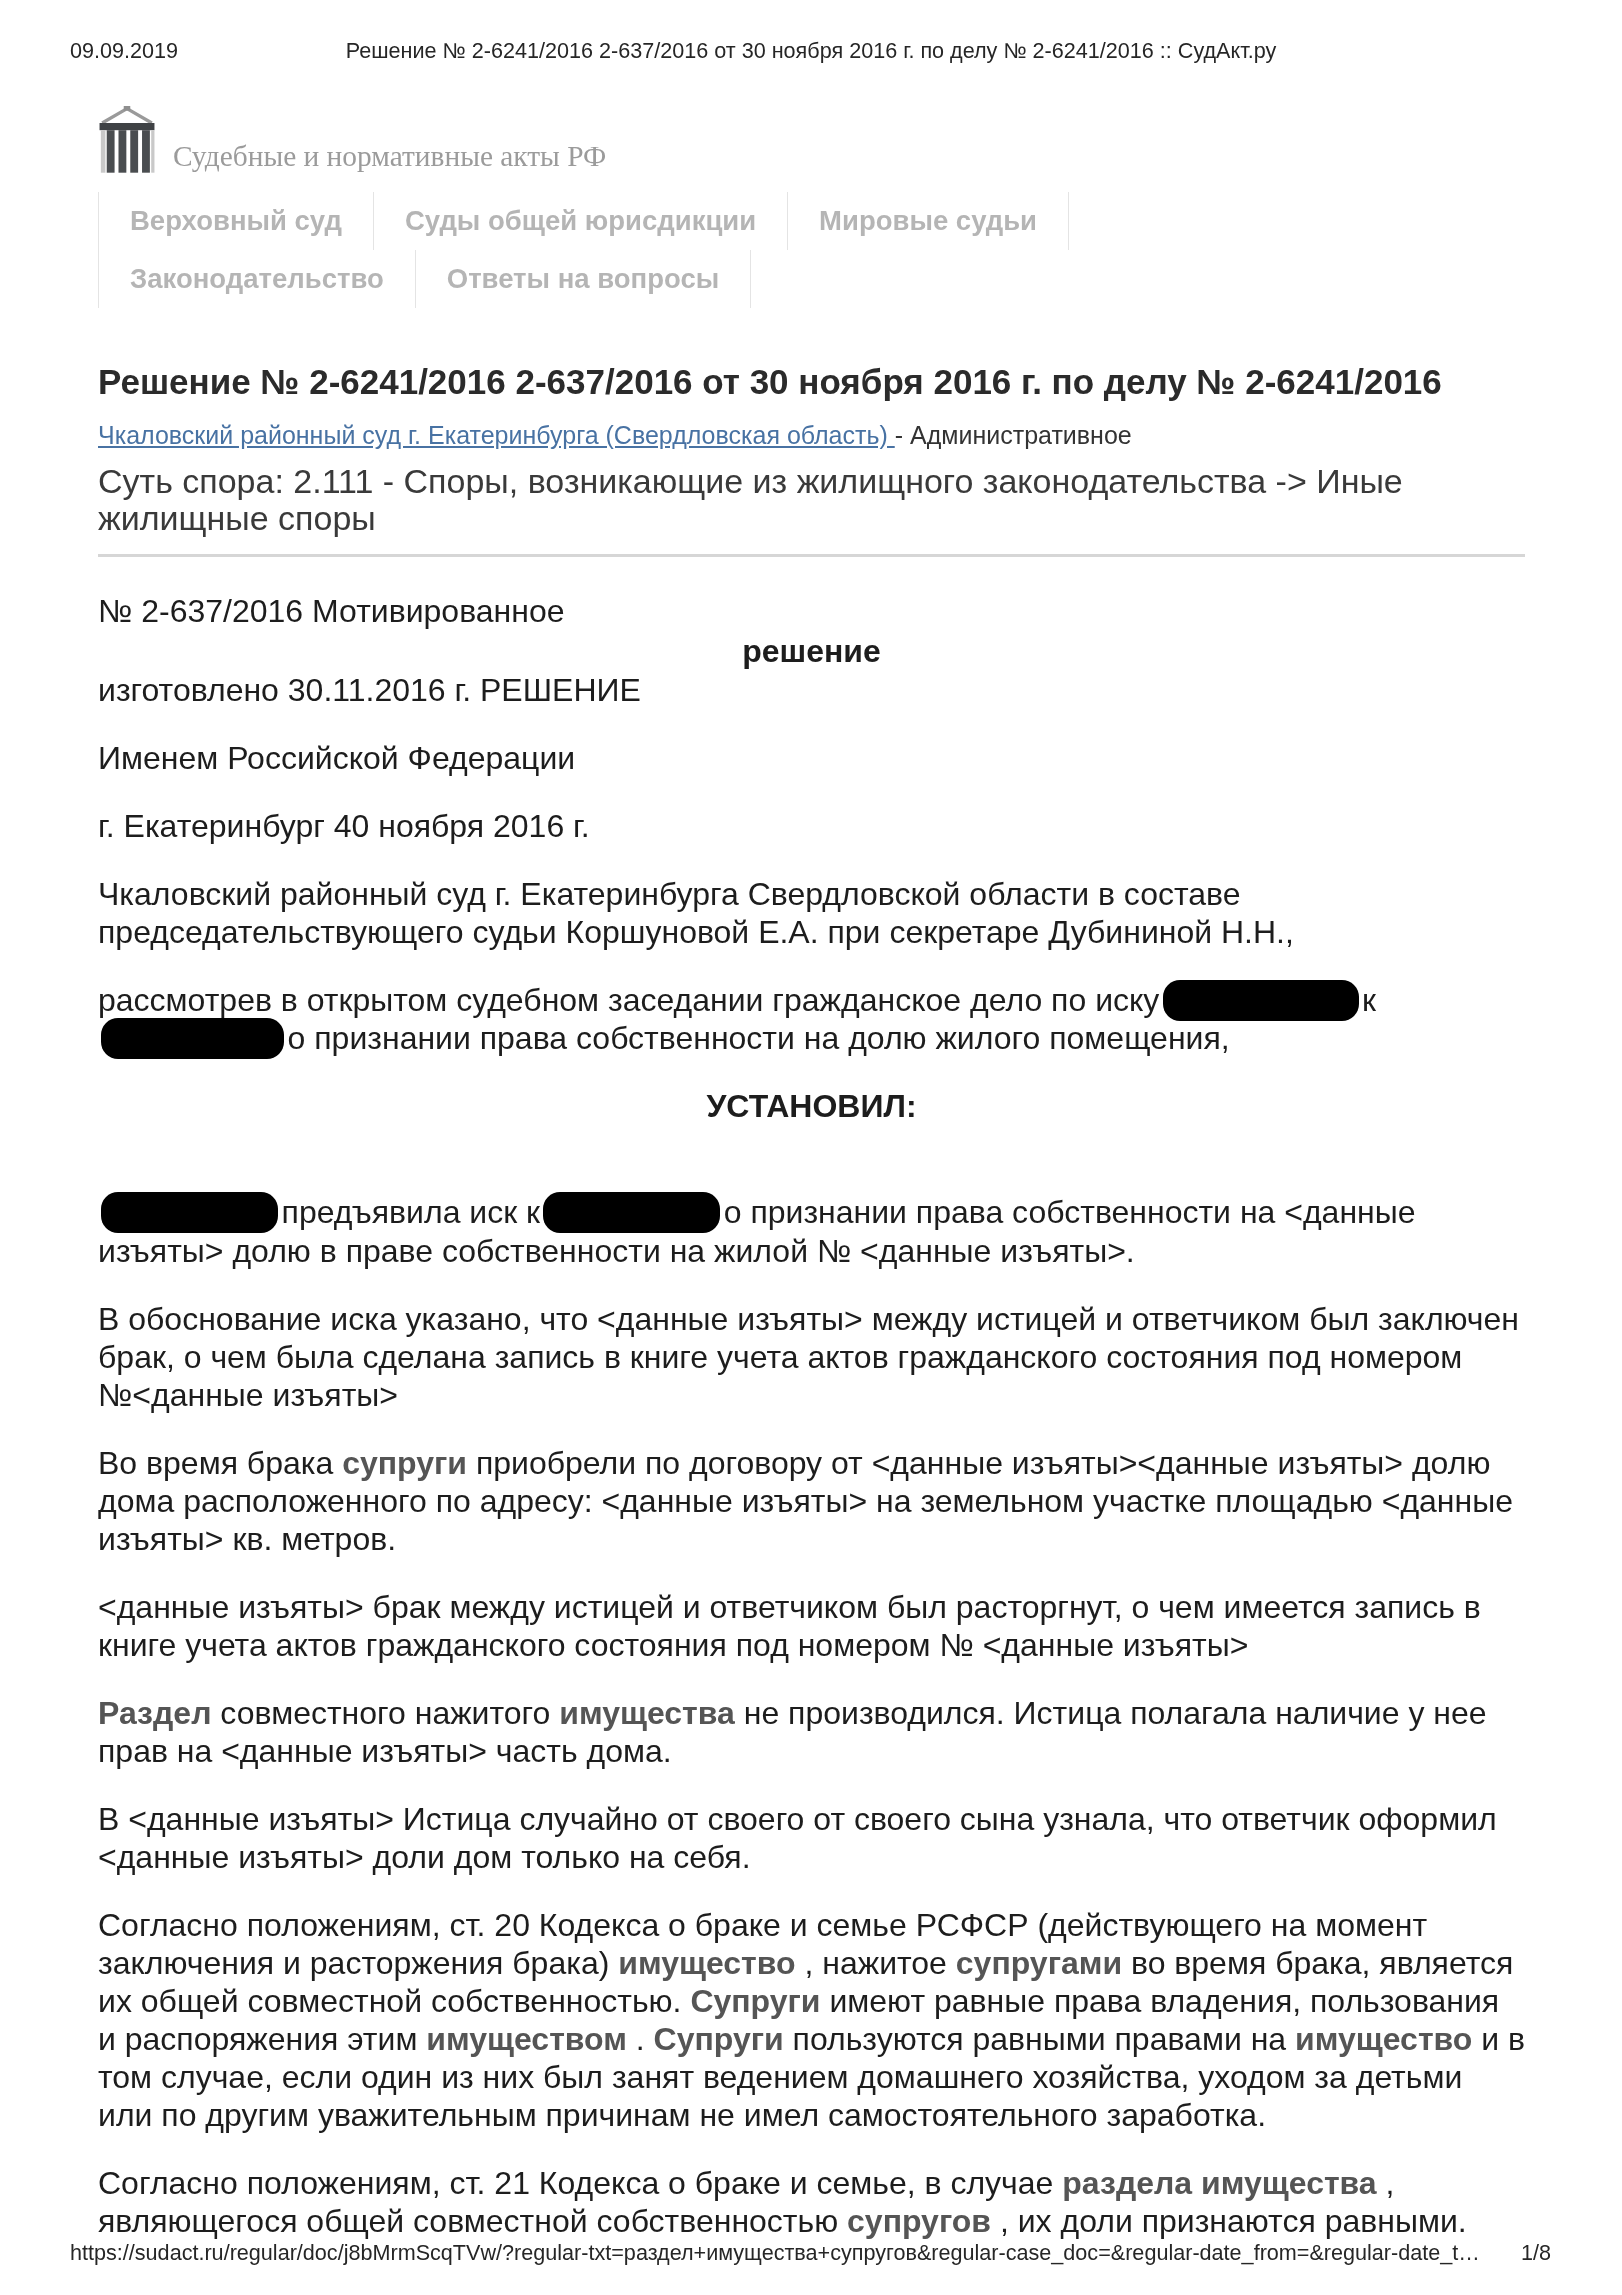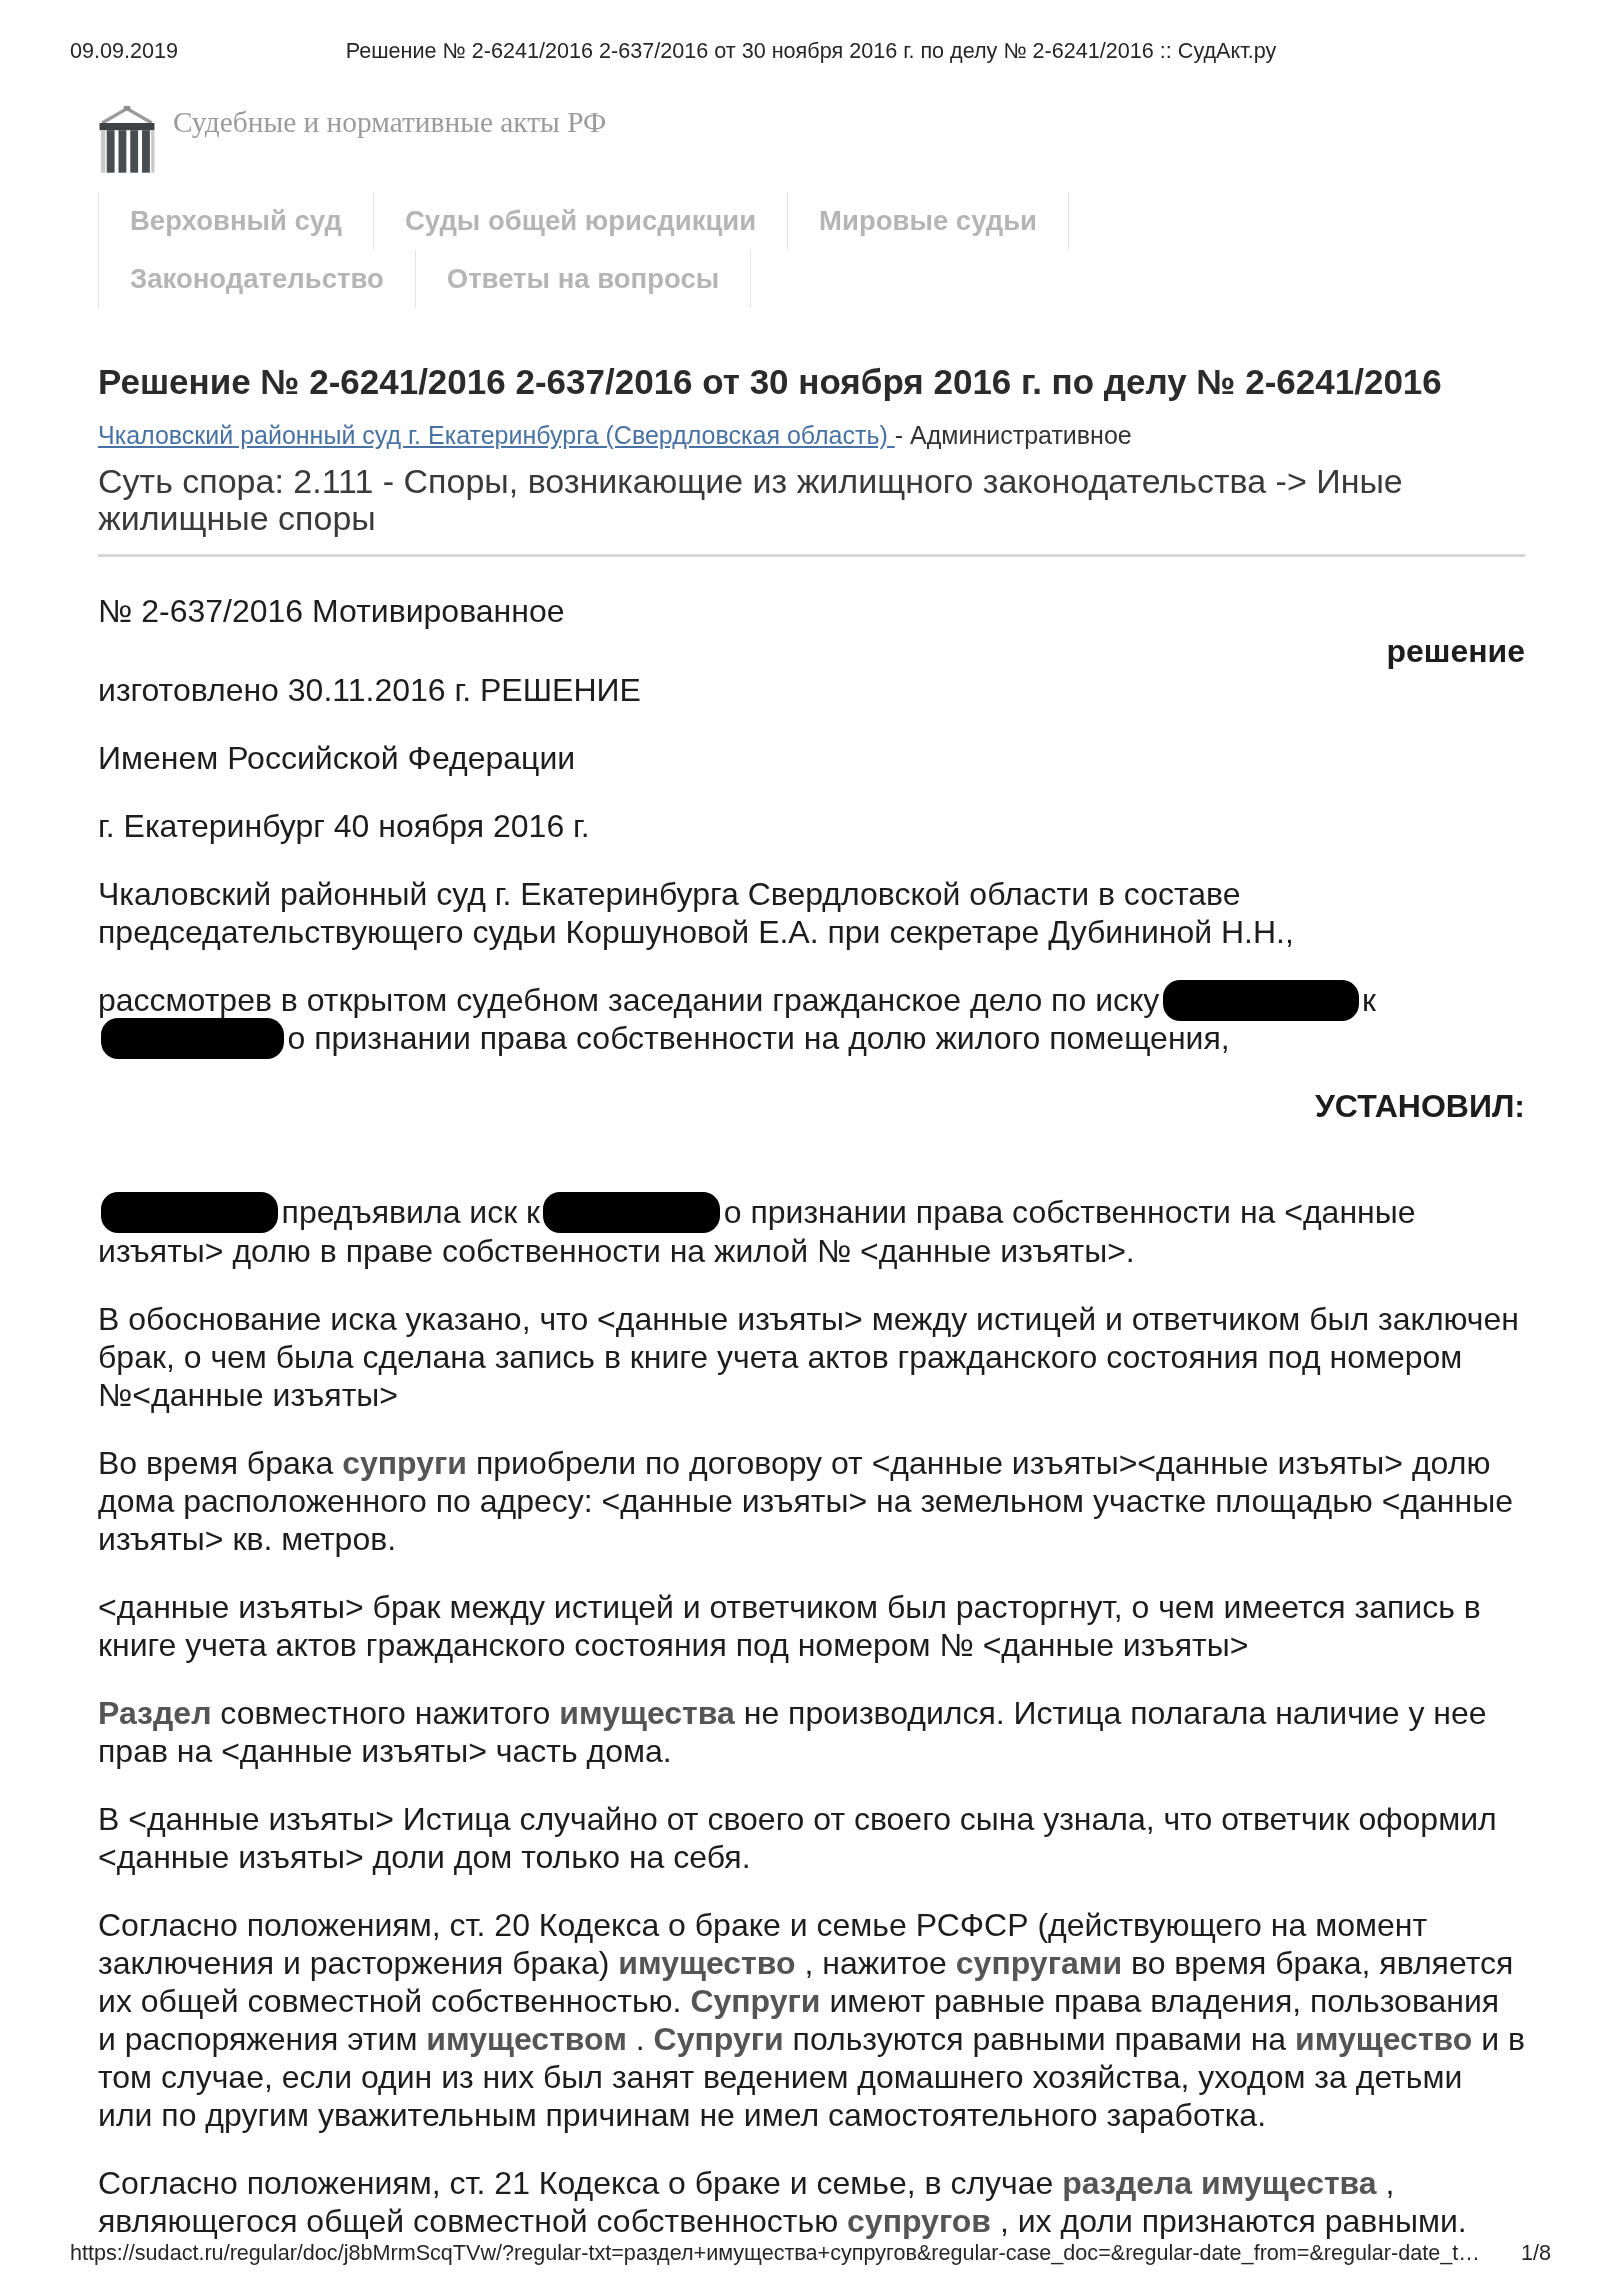--- a/index.html
+++ b/index.html
@@ -12,21 +12,21 @@
     font-family:"Liberation Sans", sans-serif;
     color:#222222;
   }
 
   
   .print-header{position:absolute;top:38px;left:0;right:0;font-size:21.6px;color:#262626;}
   .ph-date{position:absolute;left:70px;top:0;}
   .ph-title{display:block;text-align:center;}
 
   
-  .logo{position:absolute;left:98px;top:106px;display:flex;}
+  .logo{position:absolute;left:98px;top:106px;display:flex;align-items:flex-end;}
   .logo-icon{display:block;width:58px;height:68px;flex:0 0 auto;}
   .logo-text{
     font-family:"Liberation Serif", serif;
     font-size:29.4px;color:#9b9b9b;margin-left:17px;padding-bottom:1.3px;white-space:nowrap;
   }
 
   
   .nav{position:absolute;left:98px;top:192px;font-size:27.5px;color:#b5b5b5;font-weight:bold;}
   .nav-row{display:flex;}
   .nav-item{line-height:58px;padding:0 31px;border-left:1.3px solid #e4e4e4;white-space:nowrap;cursor:pointer;}
@@ -38,21 +38,21 @@
   .meta{margin-top:15.7px;font-size:25px;line-height:33px;color:#333333;}
   a.court-link{color:#4872a3;text-decoration:underline;cursor:pointer;}
   .case-type{color:#333333;}
   .subject{margin-top:11.8px;font-size:34px;line-height:37px;color:#3a3a3a;}
   .divider{margin:17px 0 0 0;border:0;border-top:3.3px solid #d6d6d6;width:100%;}
 
   .body-text{padding-top:35px;font-size:32px;line-height:38px;color:#1d1d1d;}
   .body-text p{margin:0 0 30px 0;}
   .body-text p.tight{margin-bottom:1.3px;}
   .body-text p.gap-after{margin-bottom:68px;}
-  .body-text p.center{text-align:right;}
+  .body-text p.center{text-align:center;}
   .body-text p.bold{font-weight:bold;}
   .hl{font-weight:bold;color:#555555;}
   .redacted{
     display:inline-block;height:41px;background:#000000;border-radius:17px;
     vertical-align:middle;margin:-3.9px 3.3px;position:relative;top:-2px;
   }
 
   
   .print-footer{
     position:absolute;left:70px;right:71px;bottom:29px;

